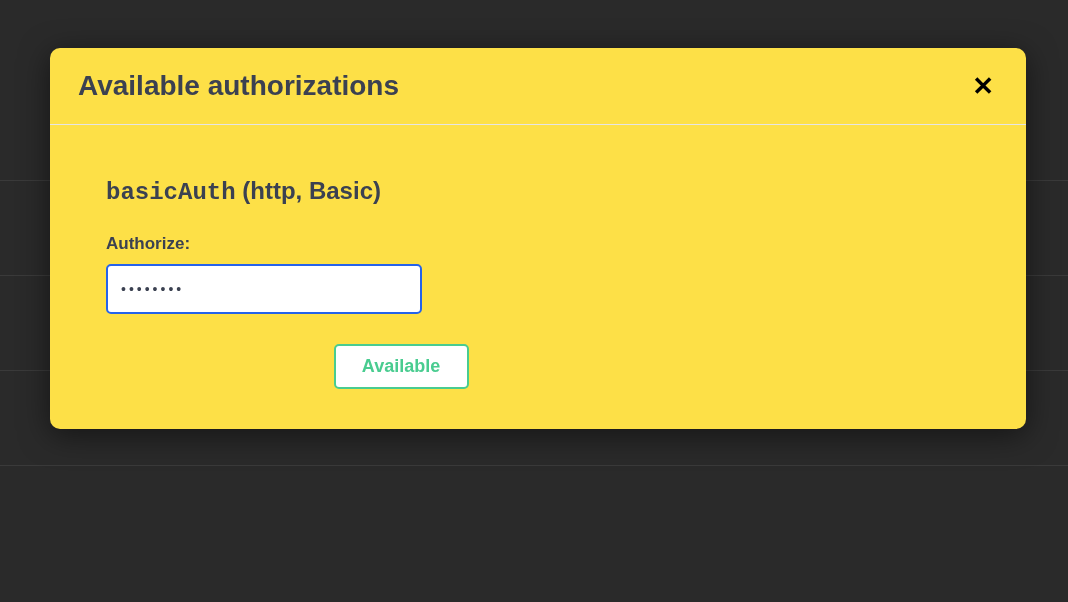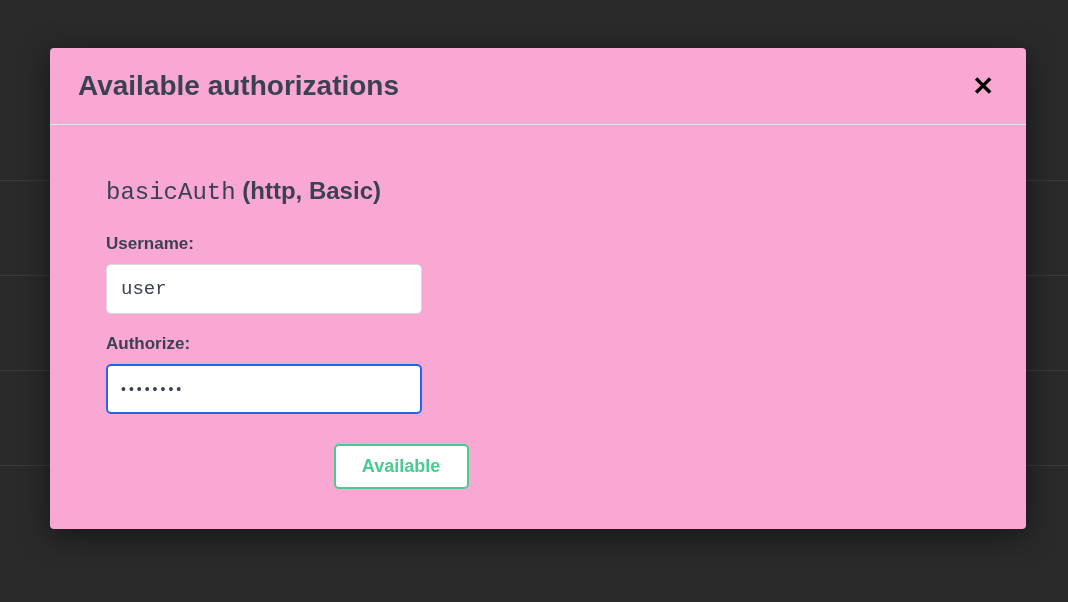--- a/index.html
+++ b/index.html
@@ -32,22 +32,22 @@
       right: 0;
       height: 1px;
       background: #3a3a3a;
     }
 
     .modal {
       position: absolute;
       top: 48px;
       left: 50px;
       right: 42px;
-      background: #f9a8d4;
-      border-radius: 4px;
+      background: #fde047;
+      border-radius: 10px;
       box-shadow: 0 6px 30px rgba(0,0,0,0.5);
     }
 
     .modal-header {
       display: flex;
       align-items: center;
       justify-content: space-between;
       padding: 22px 28px 22px 28px;
       border-bottom: 1px solid #e5e5e5;
     }
@@ -74,21 +74,21 @@
 
     .auth-heading {
       font-size: 24px;
       font-weight: 700;
       color: #3b4151;
       margin-bottom: 28px;
     }
 
     .auth-name {
       font-family: "SFMono-Regular", Consolas, "Liberation Mono", Menlo, monospace;
-      font-weight: 400;
+      font-weight: 700;
     }
 
     .auth-type {
       font-family: -apple-system, BlinkMacSystemFont, "Segoe UI", Helvetica, Arial, sans-serif;
       margin-top: 48px;
     }
 
     .form-group {
       margin-bottom: 20px;
     }
@@ -173,24 +173,20 @@
     <span class="close-icon">✕</span>
   </div>
 
   <div class="modal-body">
     <div class="auth-heading">
       <span class="auth-name">basicAuth</span>
       <span> </span>
       <span class="auth-type">(http, Basic)</span>
     </div>
 
-    <div class="form-group">
-      <label class="form-label">Username:</label>
-      <input type="text" class="form-input" value="user" style="">
-    </div>
 
     <div class="form-group">
       <label class="form-label">Authorize:</label>
       <input type="password" class="form-input focused" value="••••••••" style="">
     </div>
 
     <div class="button-row">
       <button class="btn btn-authorize">Available</button>
     </div>
   </div>

